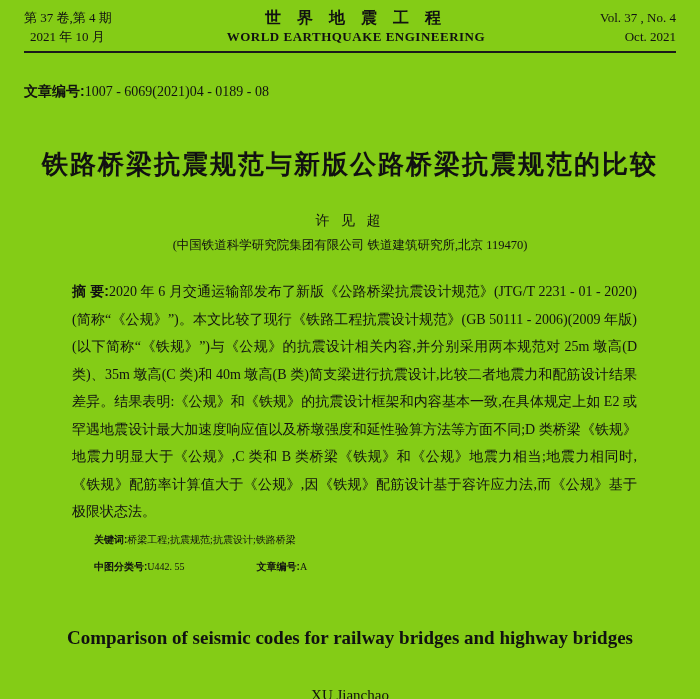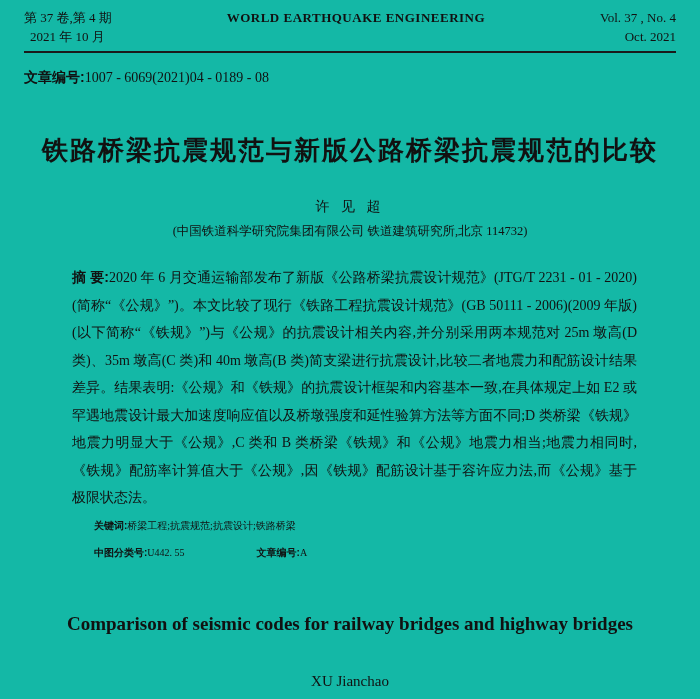--- a/index.html
+++ b/index.html
@@ -1,37 +1,37 @@
 <!DOCTYPE html>
 <html><head>
 <meta charset="utf-8">
 <style>
   html,body{margin:0;padding:0;background:#ffffff;}
   .page{
     position:relative;
     width:700px;height:699px;
     box-sizing:border-box;
-    background:#14b8a6;
+    background:#84cc16;
     color:#111;
     overflow:hidden;
     padding:8px 24px 0 24px;
     font-family:"Liberation Serif", serif;
   }
   
   .jheader{display:flex;justify-content:space-between;align-items:flex-start;}
   .jheader .col{font-size:13px;line-height:19px;}
   .col.left{text-align:left;white-space:nowrap;}
   .col.left .l2{padding-left:6px;}
   .col.center{text-align:center;flex:1;}
   .col.center .cn{font-size:16px;letter-spacing:6px;font-weight:bold;}
   .col.center .en{font-size:13px;font-weight:bold;letter-spacing:.5px;}
   .col.right{text-align:right;white-space:nowrap;}
   .rule{border:0;border-top:2px solid #1a1a1a;margin:5px 0 0 0;}
   
-  .artnum{margin-top:16px;font-size:14px;}
+  .artnum{margin-top:30px;font-size:14px;}
   .artnum b{font-family:"Liberation Sans", sans-serif;font-weight:bold;}
   
   .zh-title{
     margin-top:46px;text-align:center;
     font-family:"Liberation Sans", sans-serif;
     font-weight:bold;font-size:26px;letter-spacing:2px;white-space:nowrap;
   }
   .zh-author{margin-top:30px;text-align:center;font-size:14px;letter-spacing:4px;}
   .zh-affil{margin-top:7px;text-align:center;font-size:12.5px;}
   .abs{
@@ -49,36 +49,37 @@
 <body>
 
 <div class="page">
 
   <div class="jheader">
     <div class="col left">
       <div class="l1">第 37 卷,第 4 期</div>
       <div class="l2">2021 年 10 月</div>
     </div>
     <div class="col center">
+      <div class="cn">世 界 地 震 工 程</div>
       <div class="en">WORLD EARTHQUAKE ENGINEERING</div>
     </div>
     <div class="col right">
       <div class="r1">Vol. 37 , No. 4</div>
       <div class="r2">Oct. 2021</div>
     </div>
   </div>
   <hr class="rule">
 
   <div class="artnum">
     <b>文章编号:</b><span>1007 - 6069(2021)04 - 0189 - 08</span>
   </div>
 
   <div class="zh-title">铁路桥梁抗震规范与新版公路桥梁抗震规范的比较</div>
   <div class="zh-author">许 见 超</div>
-  <div class="zh-affil">(中国铁道科学研究院集团有限公司 铁道建筑研究所,北京 114732)</div>
+  <div class="zh-affil">(中国铁道科学研究院集团有限公司 铁道建筑研究所,北京 119470)</div>
 
   <div class="abs">
     <b>摘  要:</b><span>2020 年 6 月交通运输部发布了新版《公路桥梁抗震设计规范》(JTG/T 2231 - 01 - 2020)(简称“《公规》”)。本文比较了现行《铁路工程抗震设计规范》(GB 50111 - 2006)(2009 年版)(以下简称“《铁规》”)与《公规》的抗震设计相关内容,并分别采用两本规范对 25m 墩高(D 类)、35m 墩高(C 类)和 40m 墩高(B 类)简支梁进行抗震设计,比较二者地震力和配筋设计结果差异。结果表明:《公规》和《铁规》的抗震设计框架和内容基本一致,在具体规定上如 E2 或罕遇地震设计最大加速度响应值以及桥墩强度和延性验算方法等方面不同;D 类桥梁《铁规》地震力明显大于《公规》,C 类和 B 类桥梁《铁规》和《公规》地震力相当;地震力相同时,《铁规》配筋率计算值大于《公规》,因《铁规》配筋设计基于容许应力法,而《公规》基于极限状态法。</span>
   </div>
   <div class="kw">
     <b>关键词:</b><span>桥梁工程;抗震规范;抗震设计;铁路桥梁</span>
   </div>
   <div class="clc">
     <b>中图分类号:</b><span>U442. 55</span><span class="gap"></span><b>文章编号:</b><span>A</span>
   </div>

